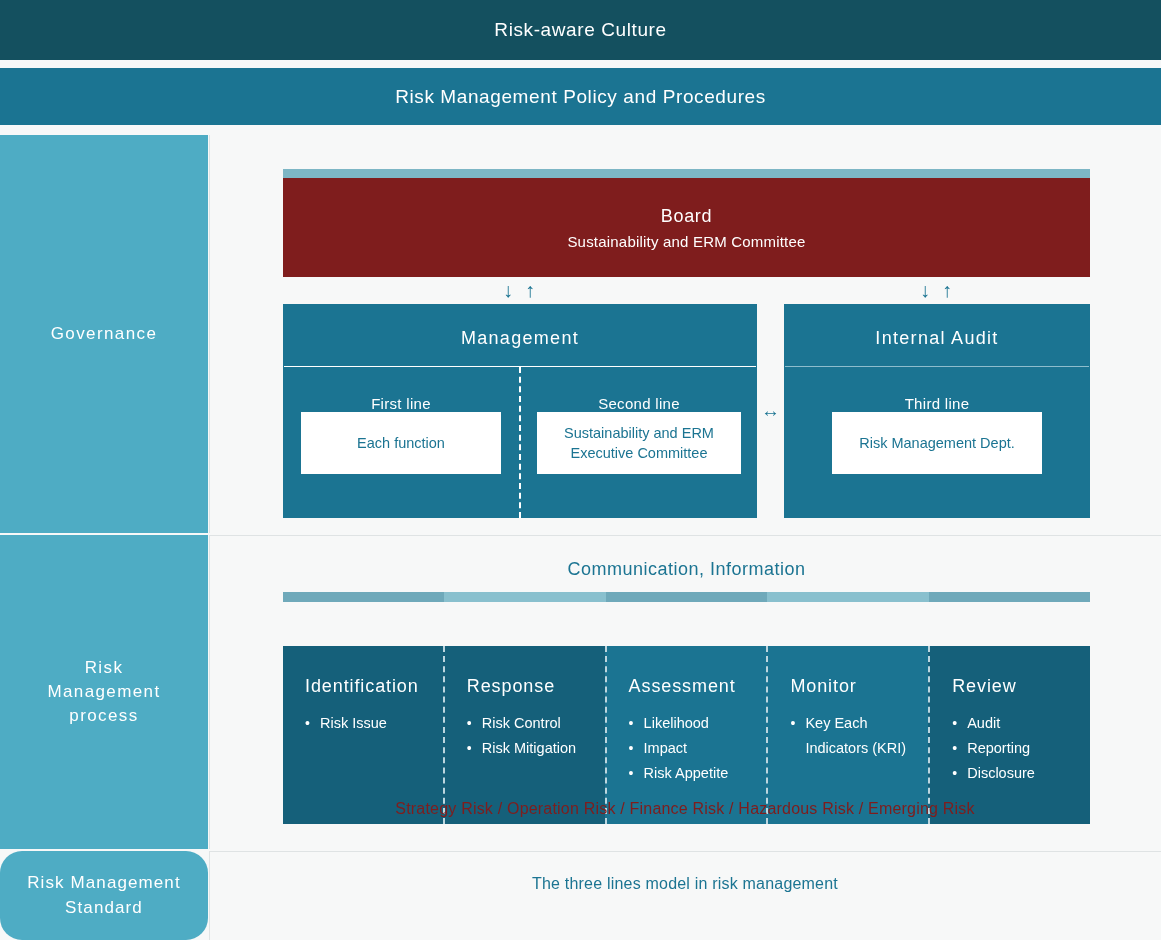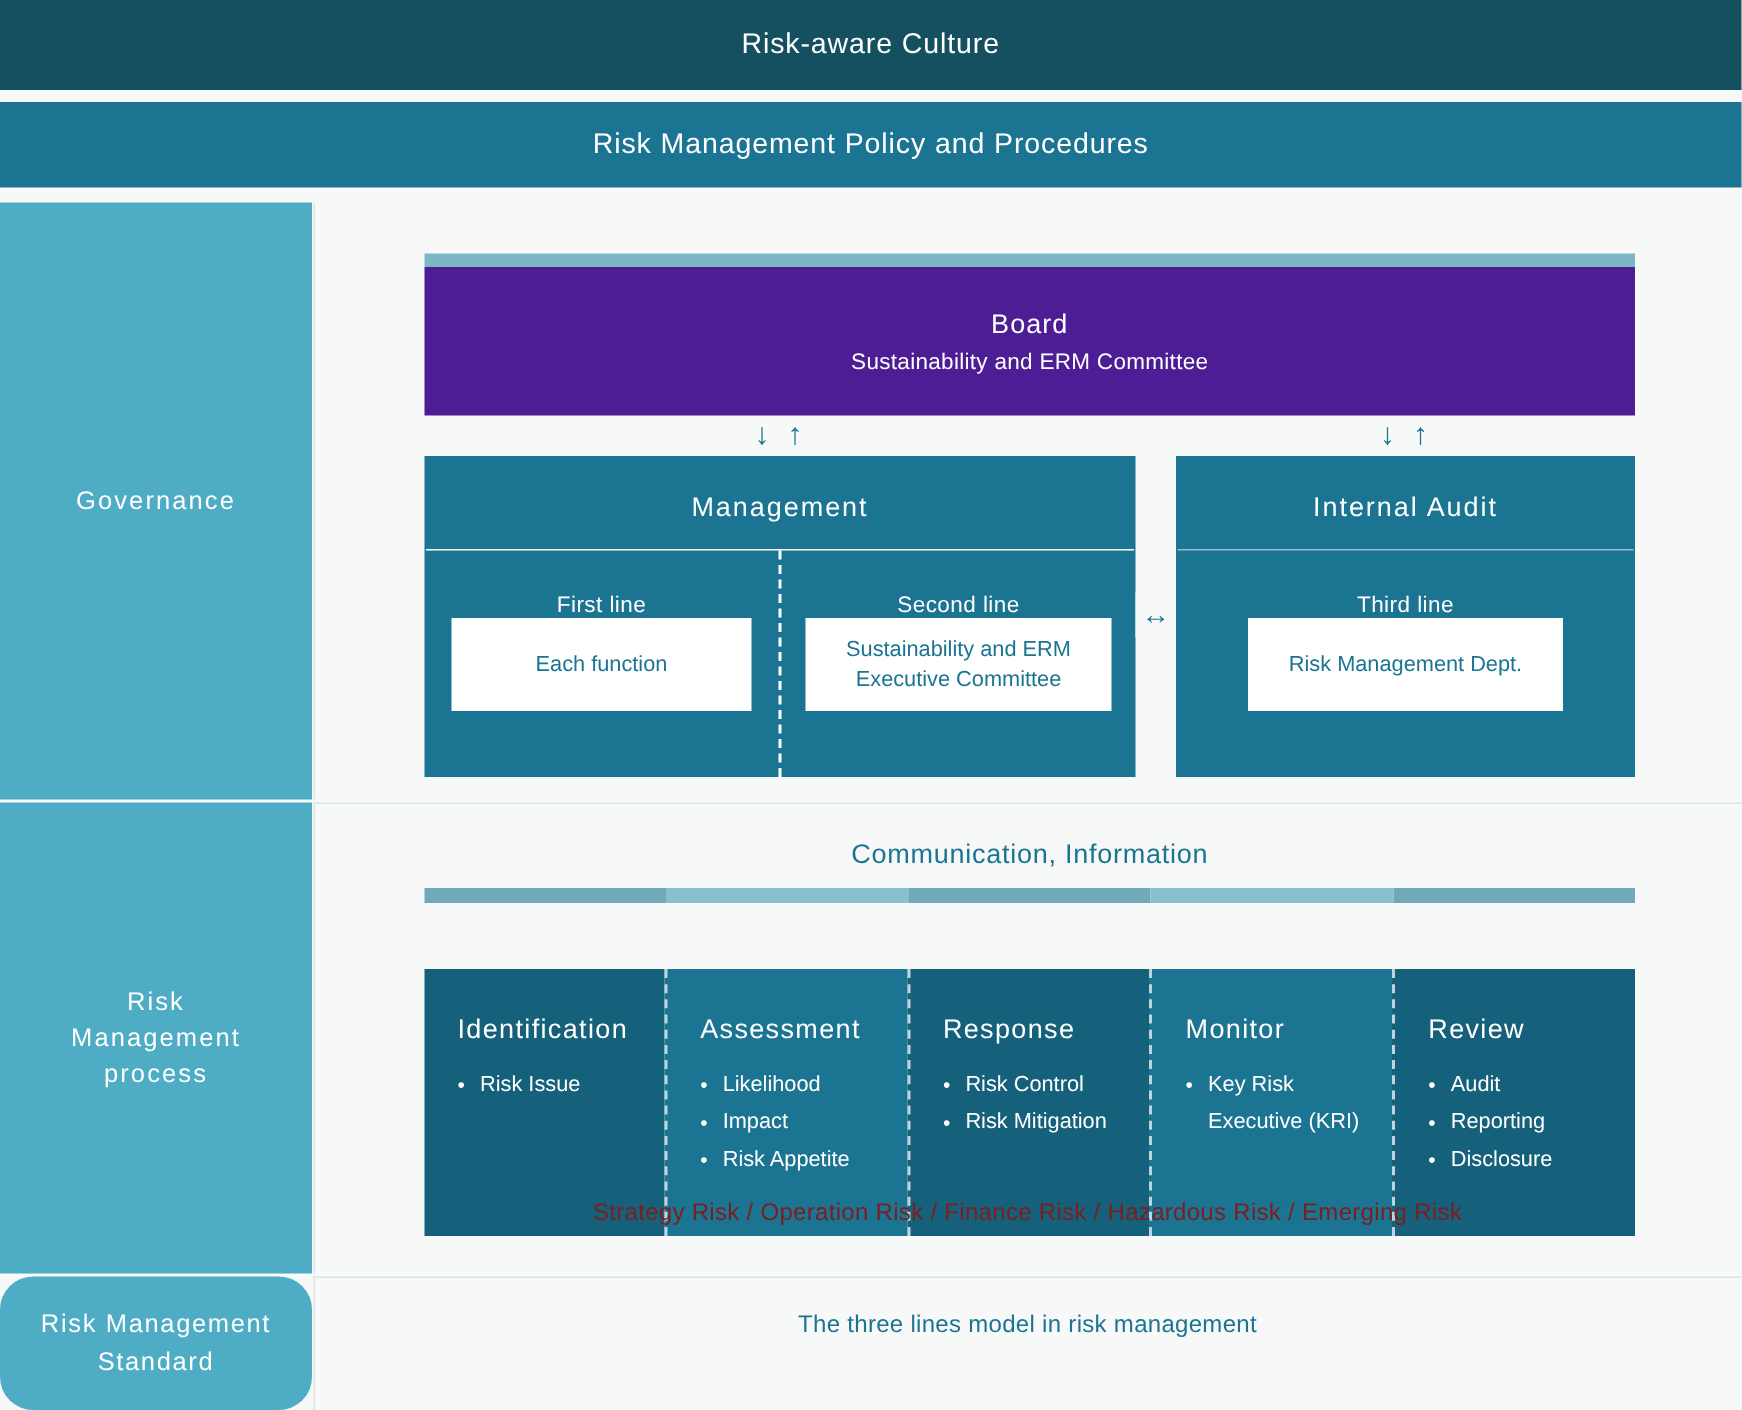--- a/index.html
+++ b/index.html
@@ -80,21 +80,21 @@
     position: absolute;
     left: 283px;
     top: 169px;
     width: 807px;
   }
   .cap-strip {
     height: 9px;
     background: #7db6c5;
   }
   .board-box {
-    background: #4c1d95;
+    background: #7f1d1d;
     color: #ffffff;
     height: 99px;
     display: flex;
     flex-direction: column;
     align-items: center;
     justify-content: center;
     box-sizing: border-box;
   }
   .board-title {
     font-size: 18px;
@@ -375,39 +375,39 @@
       <span class="b"></span>
       <span class="a"></span>
     </div>
     <div class="proc-cols">
       <div class="proc-col dark">
         <div class="proc-head">Identification</div>
         <ul class="proc-list">
           <li>Risk Issue</li>
         </ul>
       </div>
+      <div class="proc-col dark">
+        <div class="proc-head">Response</div>
+        <ul class="proc-list">
+          <li>Risk Control</li>
+          <li>Risk Mitigation</li>
+        </ul>
+      </div>
       <div class="proc-col light">
         <div class="proc-head">Assessment</div>
         <ul class="proc-list">
           <li>Likelihood</li>
           <li>Impact</li>
           <li>Risk Appetite</li>
         </ul>
       </div>
-      <div class="proc-col dark">
-        <div class="proc-head">Response</div>
-        <ul class="proc-list">
-          <li>Risk Control</li>
-          <li>Risk Mitigation</li>
-        </ul>
-      </div>
       <div class="proc-col light">
         <div class="proc-head">Monitor</div>
         <ul class="proc-list">
-          <li>Key Risk Executive (KRI)</li>
+          <li>Key Each Indicators (KRI)</li>
         </ul>
       </div>
       <div class="proc-col dark">
         <div class="proc-head">Review</div>
         <ul class="proc-list">
           <li>Audit</li>
           <li>Reporting</li>
           <li>Disclosure</li>
         </ul>
       </div>

